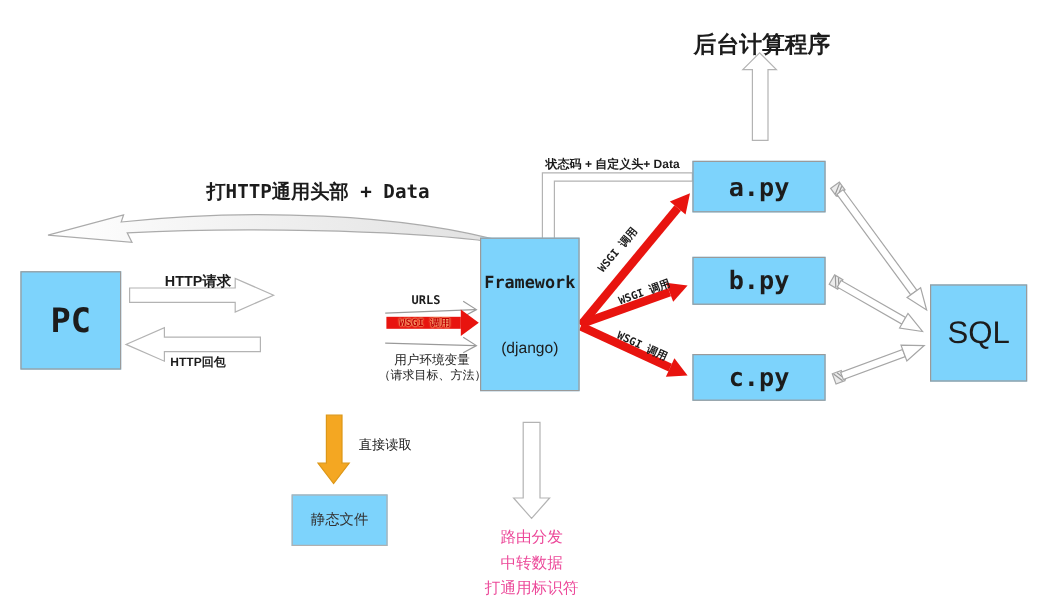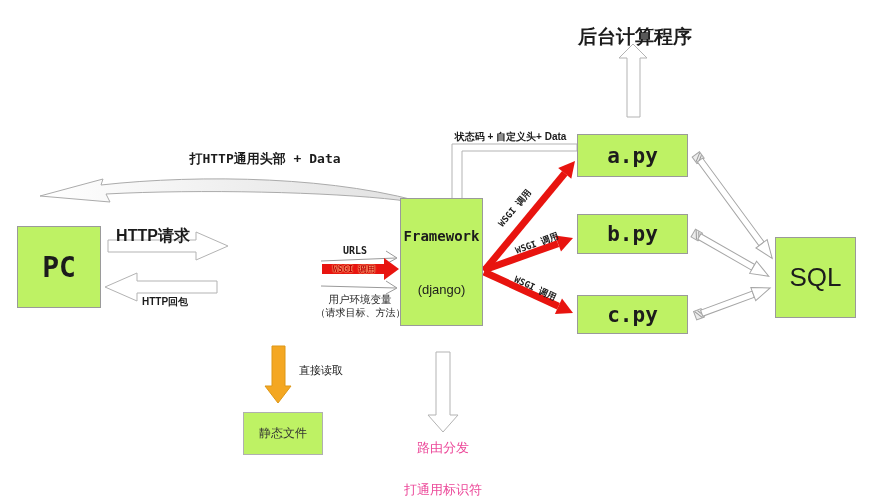--- a/index.html
+++ b/index.html
@@ -1,37 +1,37 @@
 <!DOCTYPE html>
 <html><head>
 <meta charset="utf-8">
 <style>
   html,body{margin:0;padding:0;background:#fff;}
   #stage{position:relative;width:869px;height:500px;background:#ffffff;overflow:hidden;
          font-family:"Liberation Sans","DejaVu Sans",sans-serif;color:#1c1c1c;}
   #arrows{position:absolute;left:0;top:0;}
-  .box{position:absolute;background:#bef264;border:1px solid #9a9a9a;
+  .box{position:absolute;background:#7dd3fc;border:1px solid #9a9a9a;
        display:flex;flex-direction:column;align-items:center;justify-content:center;box-sizing:border-box;}
   .mono{font-family:"DejaVu Sans Mono","Liberation Mono",monospace;font-weight:bold;}
   .lbl{position:absolute;white-space:nowrap;color:#1c1c1c;}
   .ctr{text-align:center;}
   .pc-box{left:17px;top:226px;width:84px;height:82px;font-size:28px;}
   .web-box{left:231px;top:210px;width:89px;height:131px;font-size:14px;letter-spacing:-0.5px;}
   .fw-box{left:400px;top:198px;width:83px;height:128px;gap:36px;}
   .fw-line1{font-size:14px;}
   .fw-line2{font-family:"Liberation Sans",sans-serif;font-weight:normal;font-size:13px;margin-top:2px;}
   .apy-box{left:577px;top:134px;width:111px;height:43px;font-size:21px;}
   .bpy-box{left:577px;top:214px;width:111px;height:40px;font-size:21px;}
   .cpy-box{left:577px;top:295px;width:111px;height:39px;font-size:21px;}
   .sql-box{left:775px;top:237px;width:81px;height:81px;font-size:26px;font-family:"Liberation Sans",sans-serif;}
   .static-box{left:243px;top:412px;width:80px;height:43px;font-size:12px;border-color:#b0b0b0;color:#333;}
   .top-title{left:550px;top:8px;width:170px;font-size:19px;font-weight:600;margin-top:16px;}
-  .swoosh-lbl{left:165px;top:150px;width:200px;font-size:13px;font-weight:bold;}
+  .swoosh-lbl{left:165px;top:150px;width:200px;font-size:16px;font-weight:bold;}
   .status-lbl{left:443px;top:130px;width:135px;font-size:10px;font-weight:bold;}
-  .httpreq-lbl{left:113px;top:226px;width:80px;font-size:16px;font-weight:bold;}
+  .httpreq-lbl{left:125px;top:226px;width:80px;font-size:12px;font-weight:bold;}
   .httpresp-lbl{left:125px;top:295px;width:80px;font-size:10px;font-weight:bold;}
   .urls-lbl{left:330px;top:245px;width:50px;font-size:10px;}
   .wsgi-mid-lbl{left:323px;top:264px;width:62px;font-size:8.5px;font-weight:bold;color:#c40000;
                 font-family:"DejaVu Sans Mono","Liberation Mono",monospace;
                 text-shadow:0 0 1px #fff3c0,0 0 2px #ffe98a;}
   .userenv1-lbl{left:320px;top:293px;width:80px;font-size:10.5px;}
   .userenv2-lbl{left:313px;top:306px;width:95px;font-size:10px;}
   .direct-lbl{left:291px;top:363px;width:60px;font-size:11px;}
   .route-lbl{left:393px;width:100px;font-size:13px;color:#ec4899;}
   .route1{top:439px;} .route2{top:460px;} .route3{top:481px;}
@@ -161,16 +161,17 @@
   <div class="lbl wsgi-mid-lbl ctr">WSGI 调用</div>
 
   <div class="lbl userenv1-lbl ctr">用户环境变量</div>
 
   <div class="lbl userenv2-lbl ctr">（请求目标、方法）</div>
 
   <div class="lbl direct-lbl ctr">直接读取</div>
 
   <div class="lbl route-lbl route1 ctr">路由分发</div>
 
+  <div class="lbl route-lbl route2 ctr">中转数据</div>
 
   <div class="lbl route-lbl route3 ctr">打通用标识符</div>
 
 </div>
 
 </body></html>

